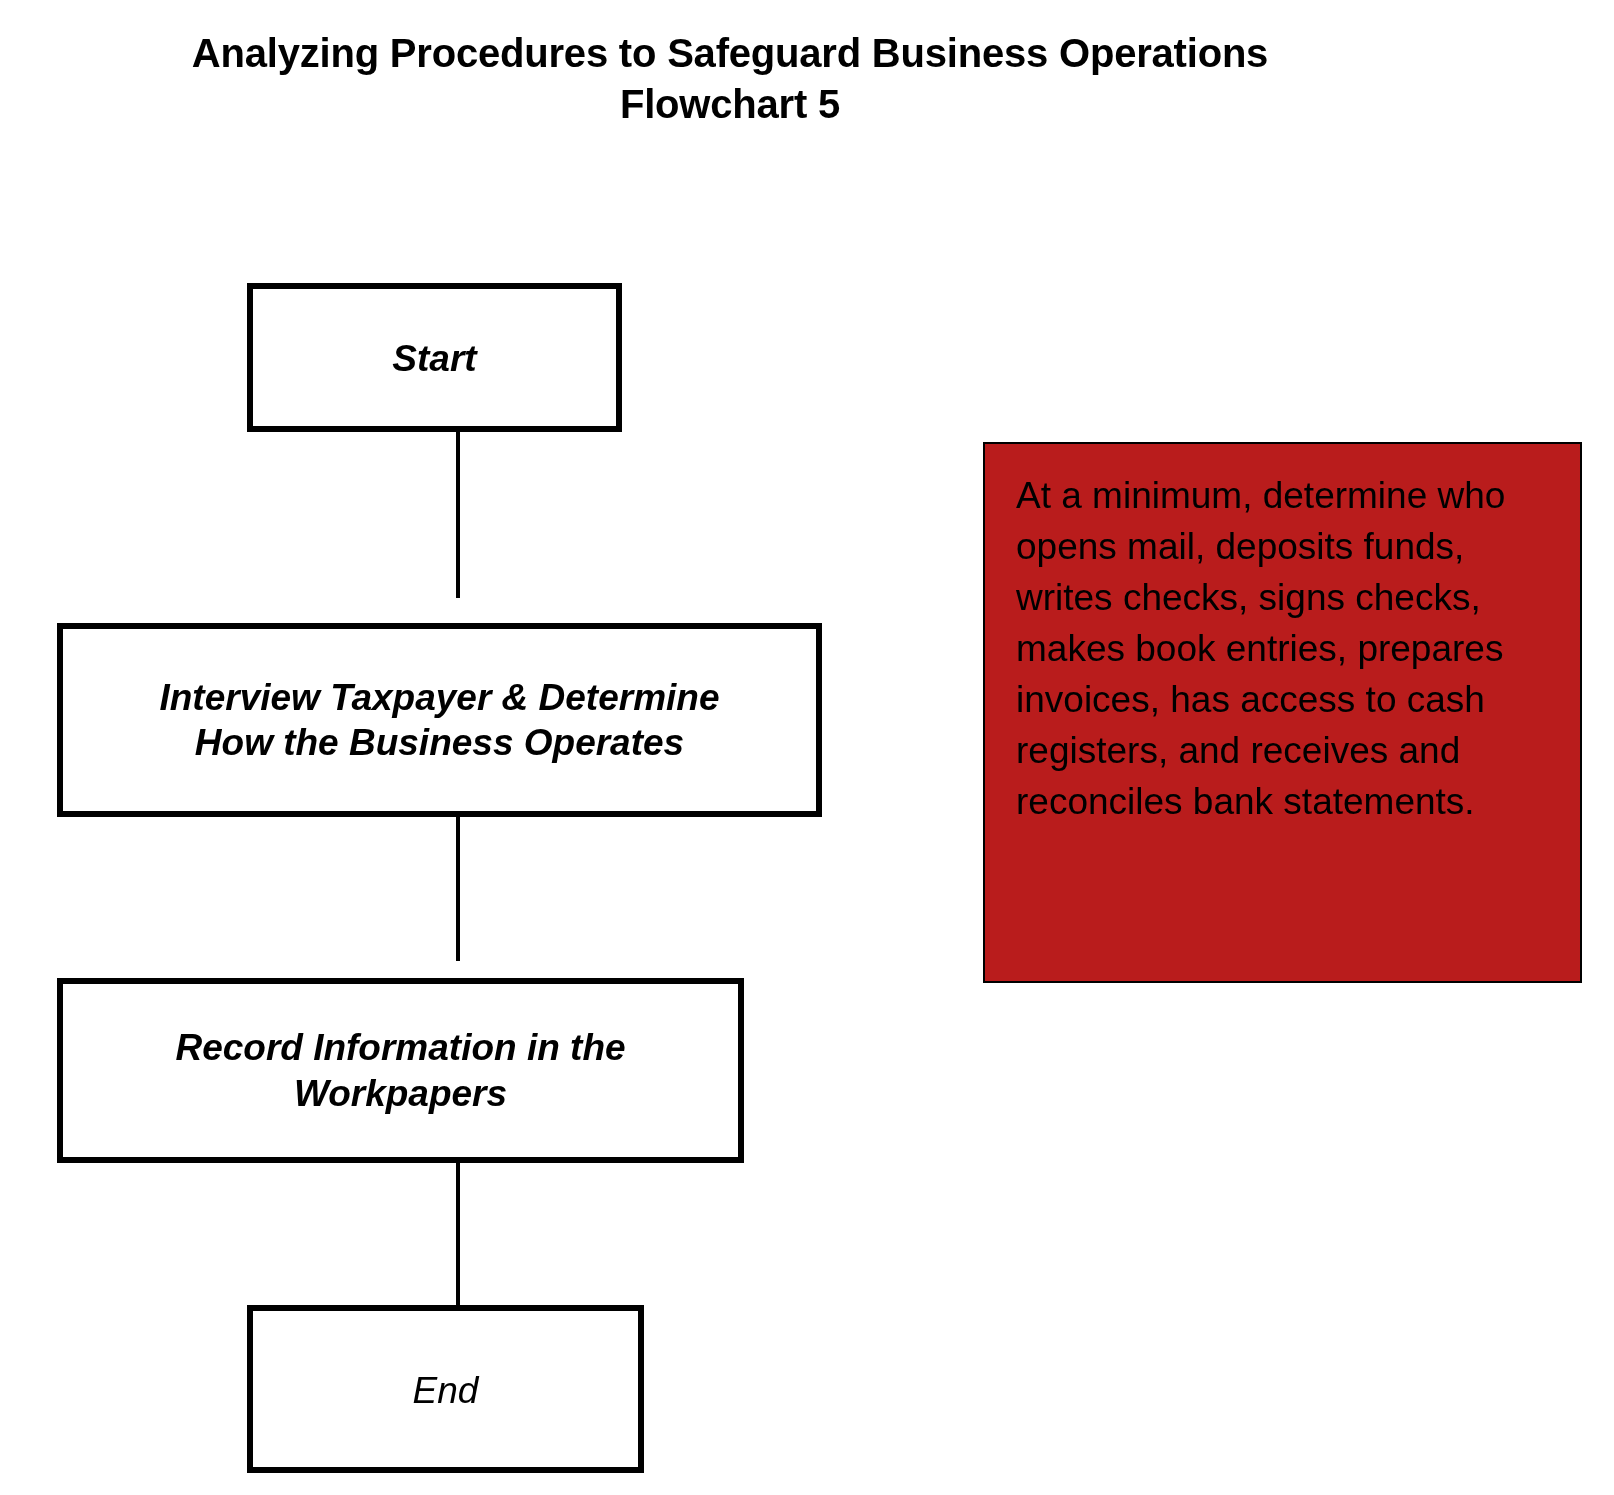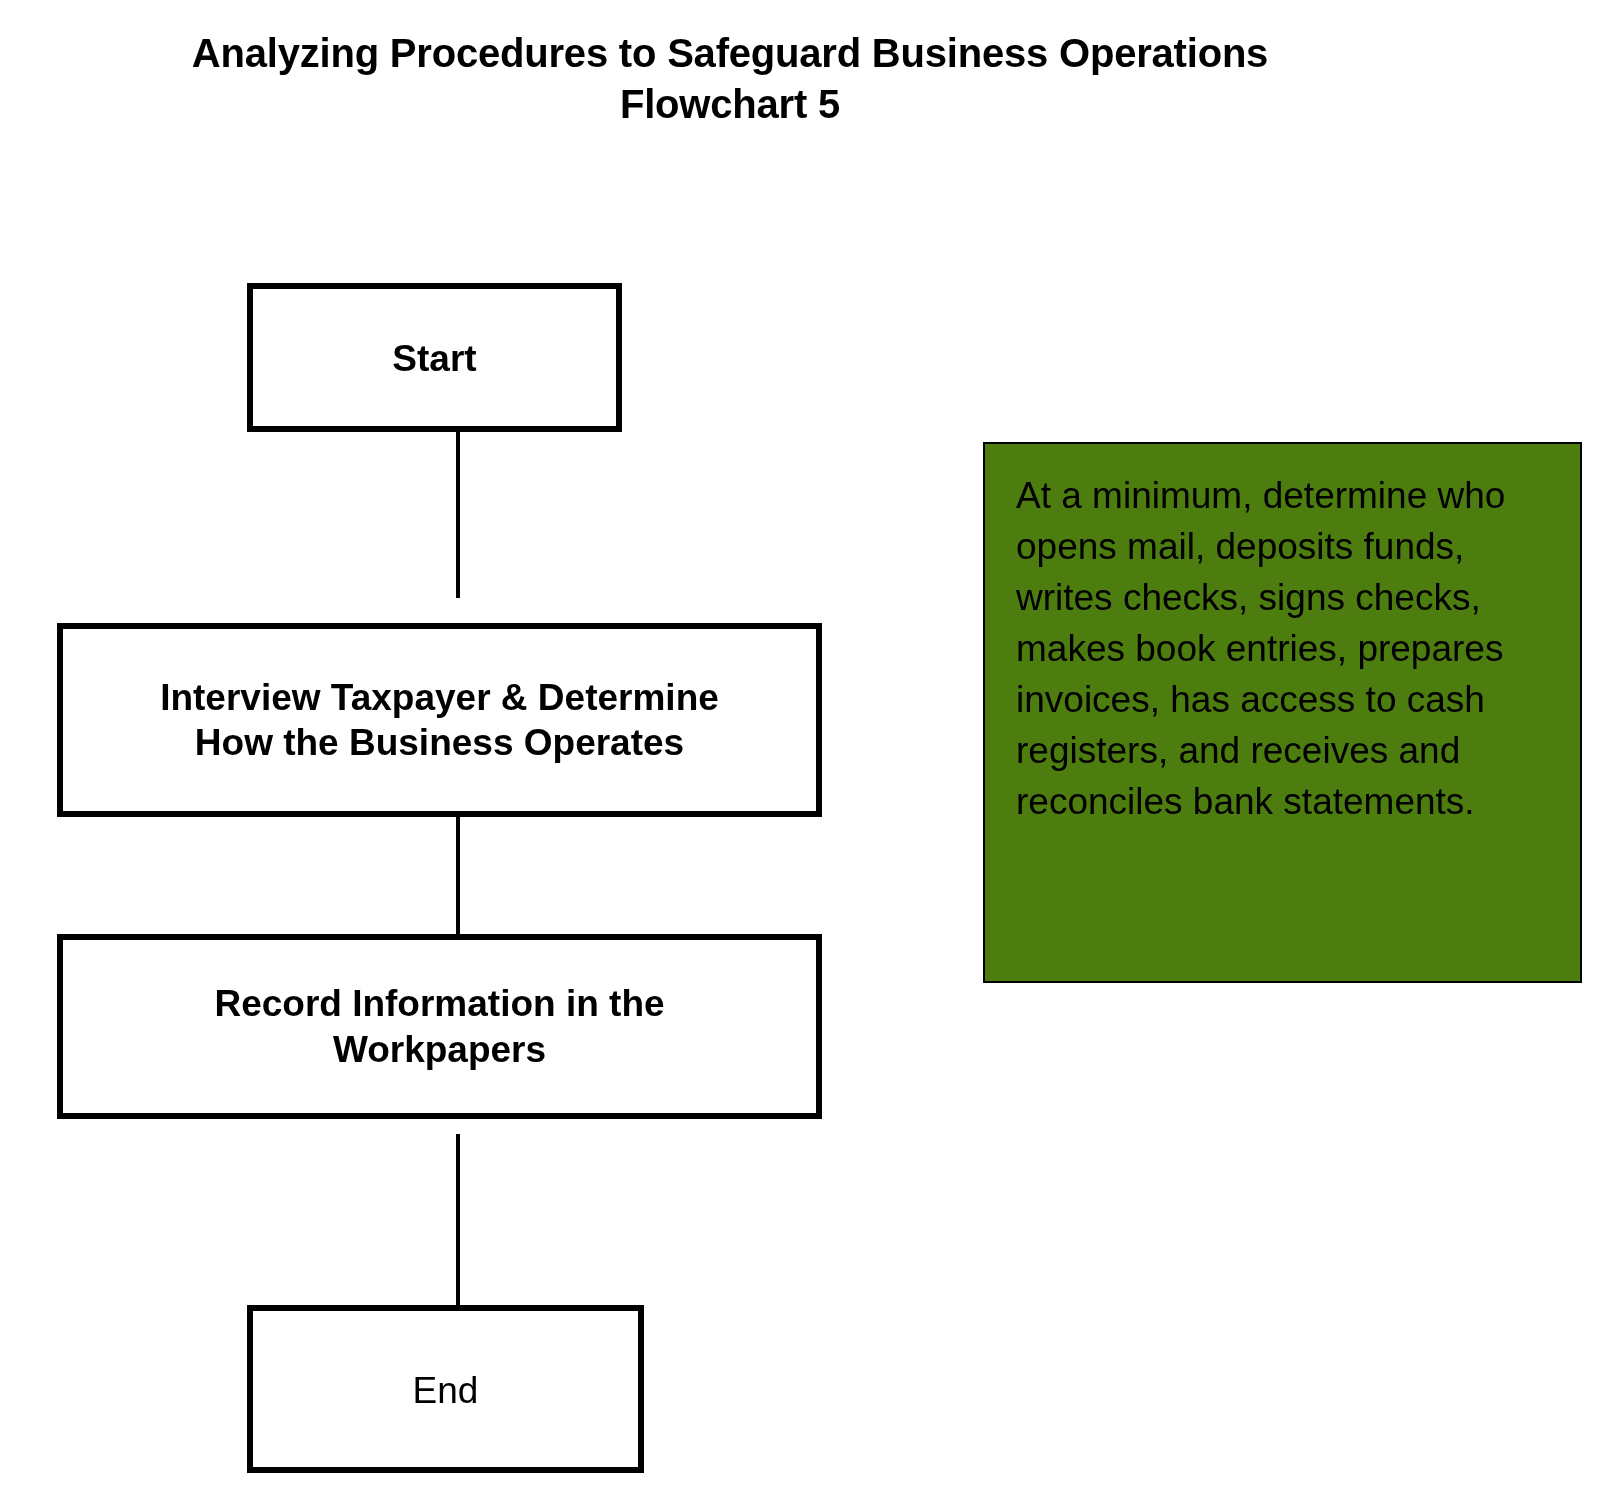--- a/index.html
+++ b/index.html
@@ -44,20 +44,21 @@
     text-align: center;
     font-weight: bold;
     line-height: 1.22;
     white-space: pre-line;
     z-index: 2;
   }
   .node .nodelabel {
     display: block;
     width: 100%;
     white-space: pre-line;
+    font-style: italic;
   }
 
   #node-start {
     left: 247px;
     top: 283px;
     width: 375px;
     height: 149px;
     font-size: 37px;
   }
   #node-start .nodelabel { transform: translateY(1px); }
@@ -66,22 +67,22 @@
     left: 57px;
     top: 591px;
     width: 765px;
     height: 194px;
     font-size: 37px;
     margin-top: 32px;
   }
 
   #node-record {
     left: 57px;
-    top: 934px;
-    width: 765px;
+    top: 978px;
+    width: 687px;
     height: 185px;
     font-size: 37px;
   }
 
   #node-end {
     left: 247px;
     top: 1305px;
     width: 397px;
     height: 168px;
     font-size: 37px;
@@ -102,21 +103,21 @@
 
   
   #note-box {
     position: absolute;
     left: 983px;
     top: 442px;
     width: 599px;
     height: 541px;
     box-sizing: border-box;
     border: 2px solid #000000;
-    background: #4d7c0f;
+    background: #b91c1c;
     padding: 26px 22px 0 31px;
     font-size: 37px;
     font-weight: normal;
     line-height: 1.38;
     z-index: 2;
   }
   #note-text {
     display: block;
     white-space: normal;
   }

